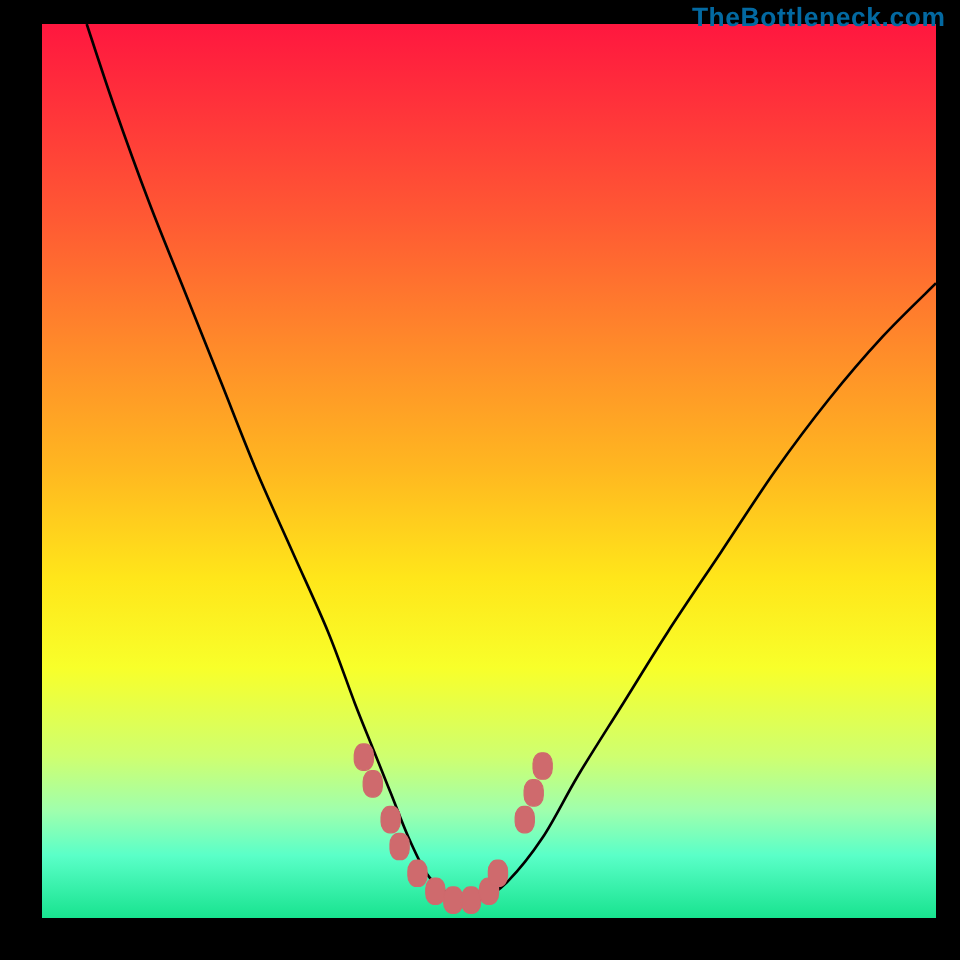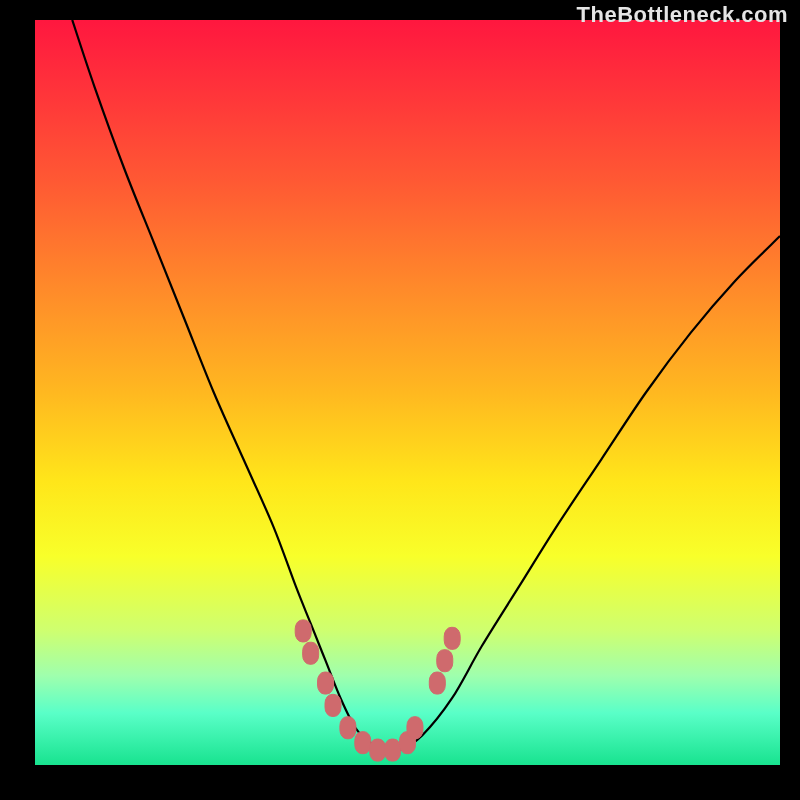--- a/index.html
+++ b/index.html
@@ -11,21 +11,21 @@
           #ff5a33 22%,
           #ff8a2a 36%,
           #ffb820 50%,
           #ffe61a 62%,
           #f8ff2a 72%,
           #ceff70 82%,
           #9fffad 88%,
           #5affc8 93%,
           #18e38f 100%);}
   .curve{position:absolute;left:0;top:0;width:745px;height:745px}
-  .watermark{position:absolute;top:2px;right:12px;color:#e5e5e5;
+  .watermark{position:absolute;top:2px;right:12px;color:#0369a1;
              font:600 22px Arial,Helvetica,sans-serif;letter-spacing:0.5px}
 </style>
 </head>
 <body>
 
 <div class="frame">
   <div class="plot">
     <svg class="curve" viewBox="0 0 745 745" preserveAspectRatio="none">
       <path fill="none" stroke-width="2.2" d="M37.25,0 C40.975,11.174999999999992 50.90833333333334,42.216666666666626 59.6,67.04999999999995 C68.29166666666667,91.88333333333328 79.46666666666665,122.925 89.39999999999999,149 C99.33333333333333,175.07500000000002 109.26666666666667,198.66666666666666 119.2,223.5 C129.13333333333333,248.33333333333334 139.06666666666666,273.1666666666667 149,298 C158.93333333333334,322.8333333333333 168.86666666666665,348.9083333333333 178.79999999999998,372.5 C188.73333333333332,396.0916666666667 198.66666666666669,417.2 208.60000000000002,439.55 C218.53333333333336,461.90000000000003 229.70833333333334,485.4916666666667 238.4,506.6 C247.09166666666667,527.7083333333334 254.54166666666669,550.0583333333334 260.75,566.2 C266.9583333333333,582.3416666666667 270.6833333333333,591.0333333333334 275.65,603.45 C280.6166666666667,615.8666666666667 285.58333333333337,628.2833333333334 290.55,640.7 C295.51666666666665,653.1166666666667 300.48333333333335,666.7750000000001 305.45,677.95 C310.41666666666663,689.125 315.3833333333333,700.3 320.35,707.75 C325.3166666666667,715.2 330.28333333333336,718.925 335.25,722.65 C340.21666666666664,726.375 345.1833333333333,728.8583333333333 350.15,730.1 C355.1166666666667,731.3416666666667 358.8416666666667,732.5833333333334 365.05,730.1 C371.2583333333333,727.6166666666667 378.70833333333337,723.8916666666667 387.40000000000003,715.2 C396.0916666666667,706.5083333333334 407.2666666666667,692.85 417.20000000000005,677.95 C427.1333333333334,663.0500000000001 435.825,644.425 447,625.8 C458.175,607.175 471.8333333333333,586.0666666666667 484.25,566.2 C496.6666666666667,546.3333333333334 507.84166666666664,527.7083333333334 521.5,506.6 C535.1583333333333,485.4916666666667 551.3000000000001,461.90000000000003 566.2,439.55 C581.1,417.2 596,393.60833333333335 610.9,372.5 C625.8,351.39166666666665 640.7,331.52500000000003 655.6,312.90000000000003 C670.5,294.27500000000003 685.4,276.89166666666665 700.3,260.75 C715.1999999999999,244.60833333333335 737.55,223.50000000000006 745,216.05000000000007" stroke="#000000"></path>
       <g>

